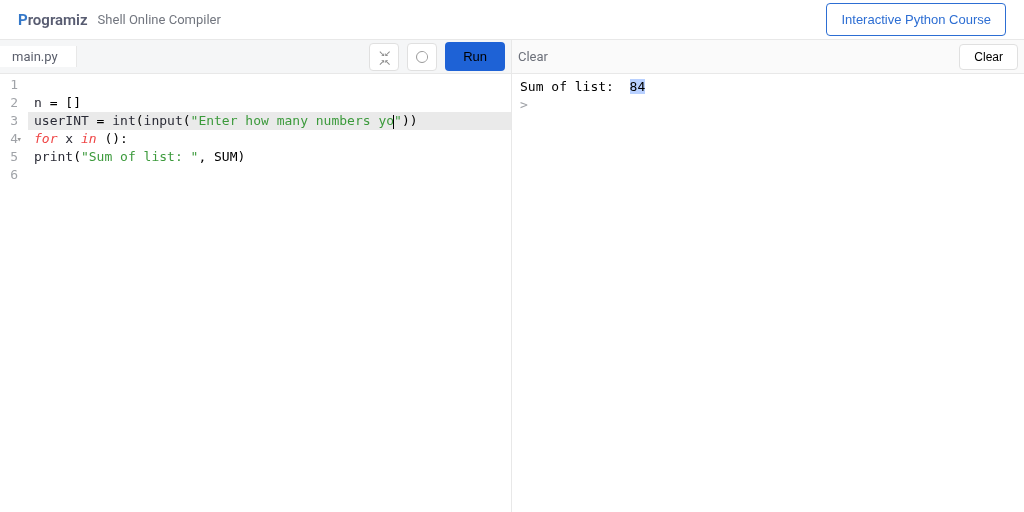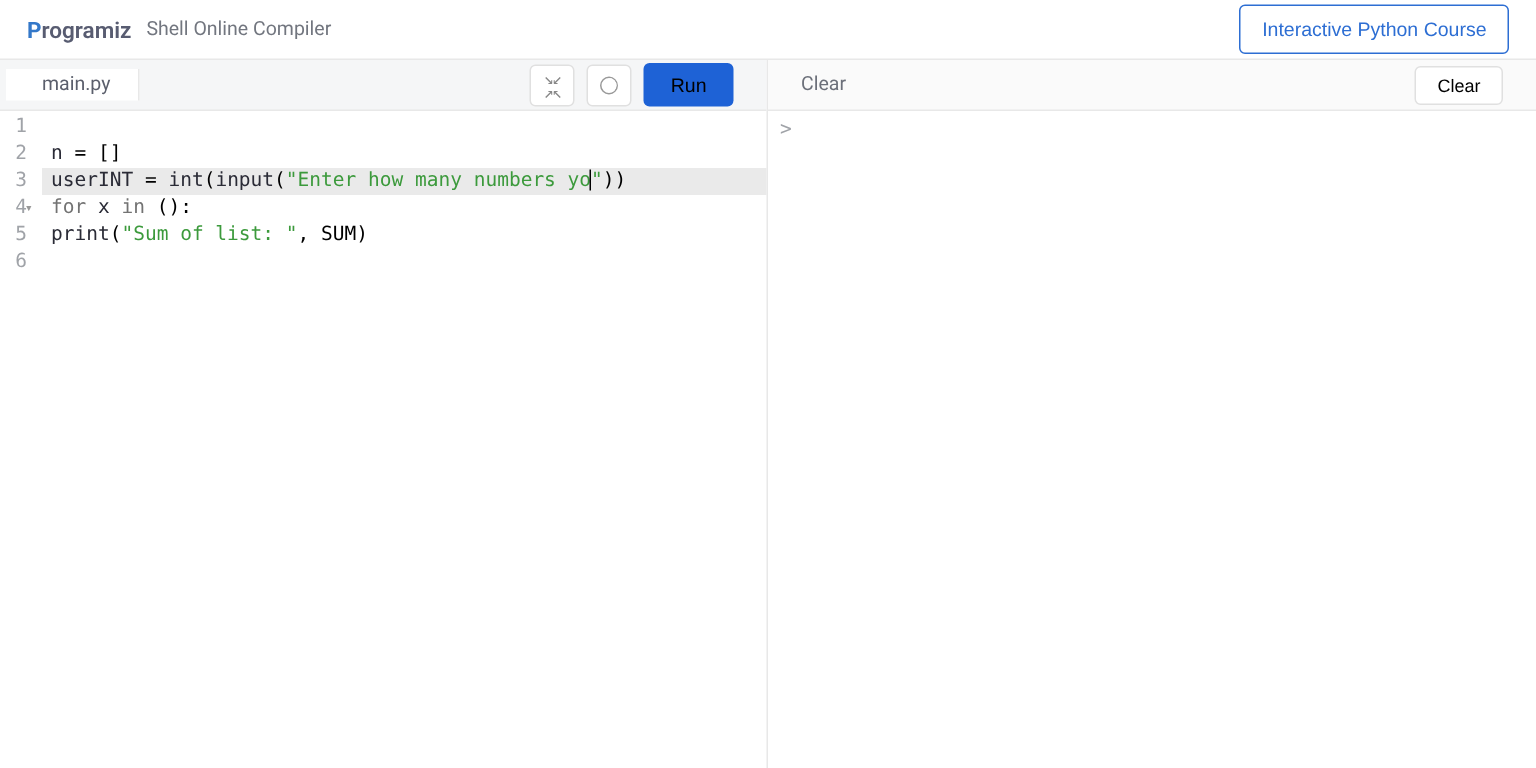--- a/index.html
+++ b/index.html
@@ -50,21 +50,21 @@
     }
     .shell-pane {
       width: 512px;
       display: flex;
       flex-direction: column;
     }
     .pane-header {
       display: flex;
       align-items: center;
       justify-content: space-between;
-      padding: 6px 22px;
+      padding: 6px 6px;
       border-bottom: 1px solid #e8e8e8;
       height: 34px;
       background: #fafafa;
     }
     .editor-pane .pane-header { background: #f5f6f7; }
     .editor-tab {
       color: #5b5f6c;
       font-size: 13px;
       padding: 0 4px;
     }
@@ -138,21 +138,21 @@
     .fold-marker {
       position: relative;
     }
     .fold-marker::after {
       content: "▾";
       position: absolute;
       right: -4px;
       font-size: 9px;
       color: #999;
     }
-    .tok-k { color: #737373; }
+    .tok-k { color: #ef4444; font-style: italic; }
     .tok-f { color: #2a2b36; }
     .tok-s { color: #3c9a3c; }
     .tok-n { color: #2a2b36; }
     .cursor-bar {
       display: inline-block;
       border-right: 1px solid #000;
       height: 14px;
       vertical-align: middle;
       margin-left: -1px;
     }
@@ -241,17 +241,18 @@
       </div>
     </div>
   </div>
 
   <div class="shell-pane">
     <div class="pane-header">
       <span class="shell-title">Clear</span>
       <button class="clear-btn">Clear</button>
     </div>
     <div class="shell-body">
+      <div class="shell-line"><span>Sum of list:  </span><span class="sel">84</span></div>
       <div class="shell-line"><span class="prompt">&gt; </span></div>
     </div>
   </div>
 
 </div>
 
 </body></html>

